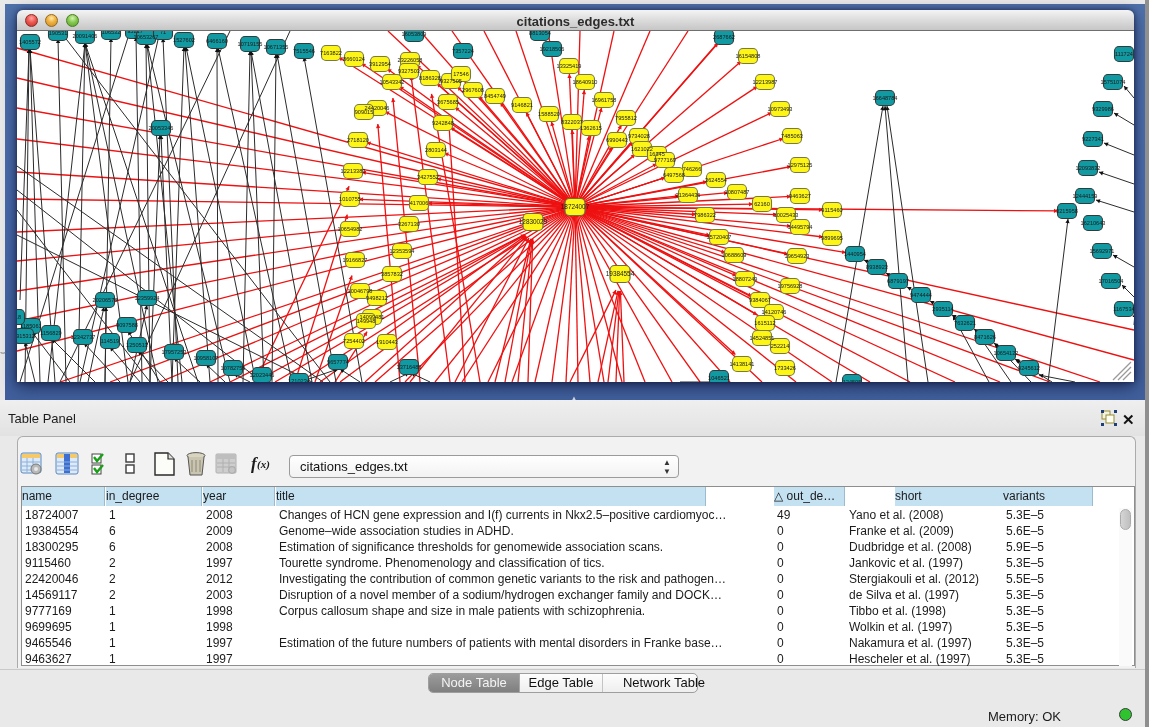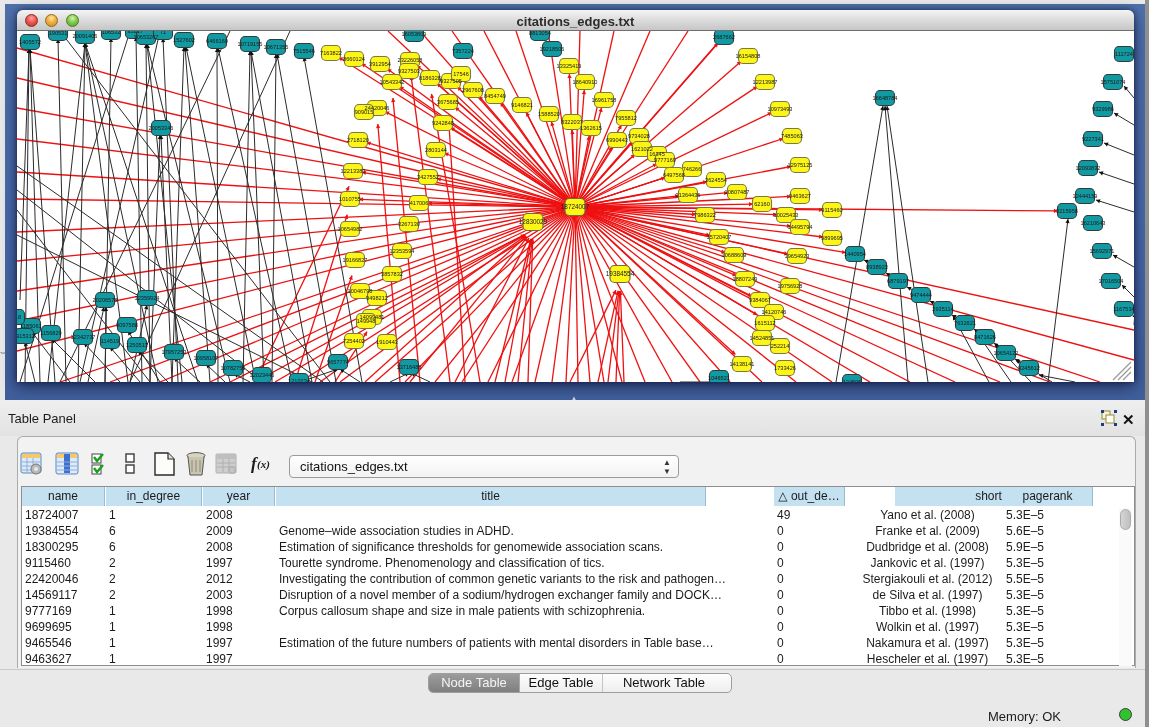--- a/index.html
+++ b/index.html
@@ -16,30 +16,30 @@
 #panel{position:absolute;left:0px;top:400px;width:1145px;height:327px;background:#e9e9e9}
 #phead{position:absolute;left:0;top:0;width:100%;height:36px;background:linear-gradient(#efefef,#e2e2e2)}
 #phead .t{position:absolute;left:8px;top:11px;font-size:13px;color:#1c1c1c}
 #pclose{position:absolute;left:1122px;top:11px;font-size:15px;font-weight:bold;color:#111}
 #inner{position:absolute;left:17px;top:36px;width:1119px;height:232px;background:#f2f2f2;border:1px solid #ababab;border-radius:6px 6px 0 0;border-bottom:none}
 #toolbar{position:absolute;left:0;top:6px;height:36px;width:100%}
 #combo{position:absolute;left:271px;top:12px;width:390px;height:23px;background:linear-gradient(#fff,#f2f2f2);border:1px solid #9b9b9b;border-radius:4px;font-size:13px;color:#111;line-height:21px;padding-left:10px}
 #combo .ar{position:absolute;right:7px;top:2px;font-size:8px;color:#333;line-height:9px;text-align:center}
 #tablewrap{position:absolute;left:3px;top:49px;width:1114px;height:180px;background:#fff;border:1px solid #8e8e8e}
 #thead{position:absolute;left:0;top:0;width:100%;height:19px;background:#fff;font-size:12px;color:#1b1b1b}
-#thead .hc{position:absolute;top:0;height:19px;background:#c4e1f2;border-right:1px solid #9dbbce;text-align:center;line-height:19px}
+#thead .hc{position:absolute;top:0;height:19px;background:#c4e1f2;border-right:1px solid #9dbbce;line-height:19px}
 #tbody{position:absolute;left:0;top:20px;width:100%;font-size:12px;color:#1b1b1b}
 .tr{position:relative;height:16px;line-height:16px;white-space:nowrap}
 .tr div{position:absolute;top:0;overflow:hidden}
 .c0{left:3px;width:80px}.c1{left:87px;width:92px}.c2{left:184px;width:70px}
 .c3{left:257px;width:492px}.c4{left:755px;width:68px}
-.c5{left:827px;width:157px;text-align:center}.c6{left:984px;width:90px}
+.c5{left:827px;width:157px;text-align:left}.c6{left:984px;width:90px}
 #vscroll{position:absolute;right:2px;top:21px;width:13px;height:158px;background:#fafafa}
 #vthumb{position:absolute;left:1px;top:1px;width:11px;height:21px;background:linear-gradient(90deg,#d5d5d5,#bfbfbf);border:1px solid #ababab;border-radius:6px}
-#tabs{position:absolute;left:428px;top:673px;width:304px;height:20px;border:1px solid #9e9e9e;border-radius:5px;background:linear-gradient(#fdfdfd,#eee);font-size:13px}
+#tabs{position:absolute;left:428px;top:673px;width:270px;height:20px;border:1px solid #9e9e9e;border-radius:5px;background:linear-gradient(#fdfdfd,#eee);font-size:13px}
 #tabs .seg{position:absolute;top:0;height:18px;line-height:18px;text-align:center;color:#101010}
 #tabs .sel{background:linear-gradient(#9c9c9c,#7f7f7f);color:#f4f4f4;border-radius:4px 0 0 4px}
 #hr1{position:absolute;left:0;top:669px;width:1145px;height:1px;background:#c9c9c9}
 #mem{position:absolute;left:988px;top:709px;font-size:13px;color:#1b1b1b}
 #memdot{position:absolute;left:1119px;top:708px;width:13px;height:13px;border-radius:50%;background:#2fc32f;border:1.5px solid #3c3c3c}
 #splitarrow{position:absolute;left:571px;top:395px;font-size:6px;color:#cdd4e4}
 #curl{position:absolute;left:0px;top:347px;font-size:9px;color:#777}
 </style></head>
 <body>
 <div id="bluebg"></div>
@@ -791,27 +791,28 @@
       <div id="combo">citations_edges.txt<div class="ar">▲<br>▼</div></div>
     </div>
     <div id="tablewrap">
       <div id="thead">
         <div class="hc" style="left:0px;width:83px">name</div>
         <div class="hc" style="left:84px;width:96px">in_degree</div>
         <div class="hc" style="left:181px;width:72px">year</div>
         <div class="hc" style="left:254px;width:430px">title</div>
         <div class="hc" style="left:752px;width:71px">△ out_de…</div>
         <div class="hc" style="left:873px;width:188px">short</div>
-        <div class="hc" style="left:981px;width:90px">pagerank</div>
+        <div class="hc" style="left:981px;width:90px">variants</div>
       </div>
       <div id="tbody">
           <div class="tr">
             <div class="c0">18724007</div>
             <div class="c1">1</div>
             <div class="c2">2008</div>
+            <div class="c3">Changes of HCN gene expression and I(f) currents in Nkx2.5–positive cardiomyoc…</div>
             <div class="c4">49</div>
             <div class="c5">Yano et al. (2008)</div>
             <div class="c6">5.3E–5</div>
           </div>
           <div class="tr">
             <div class="c0">19384554</div>
             <div class="c1">6</div>
             <div class="c2">2009</div>
             <div class="c3">Genome–wide association studies in ADHD.</div>
             <div class="c4">0</div>
@@ -868,21 +869,21 @@
             <div class="c1">1</div>
             <div class="c2">1998</div>
             <div class="c4">0</div>
             <div class="c5">Wolkin et al. (1997)</div>
             <div class="c6">5.3E–5</div>
           </div>
           <div class="tr">
             <div class="c0">9465546</div>
             <div class="c1">1</div>
             <div class="c2">1997</div>
-            <div class="c3">Estimation of the future numbers of patients with mental disorders in Table base…</div>
+            <div class="c3">Estimation of the future numbers of patients with mental disorders in Franke base…</div>
             <div class="c4">0</div>
             <div class="c5">Nakamura et al. (1997)</div>
             <div class="c6">5.3E–5</div>
           </div>
           <div class="tr">
             <div class="c0">9463627</div>
             <div class="c1">1</div>
             <div class="c2">1997</div>
             <div class="c4">0</div>
             <div class="c5">Hescheler et al. (1997)</div>

